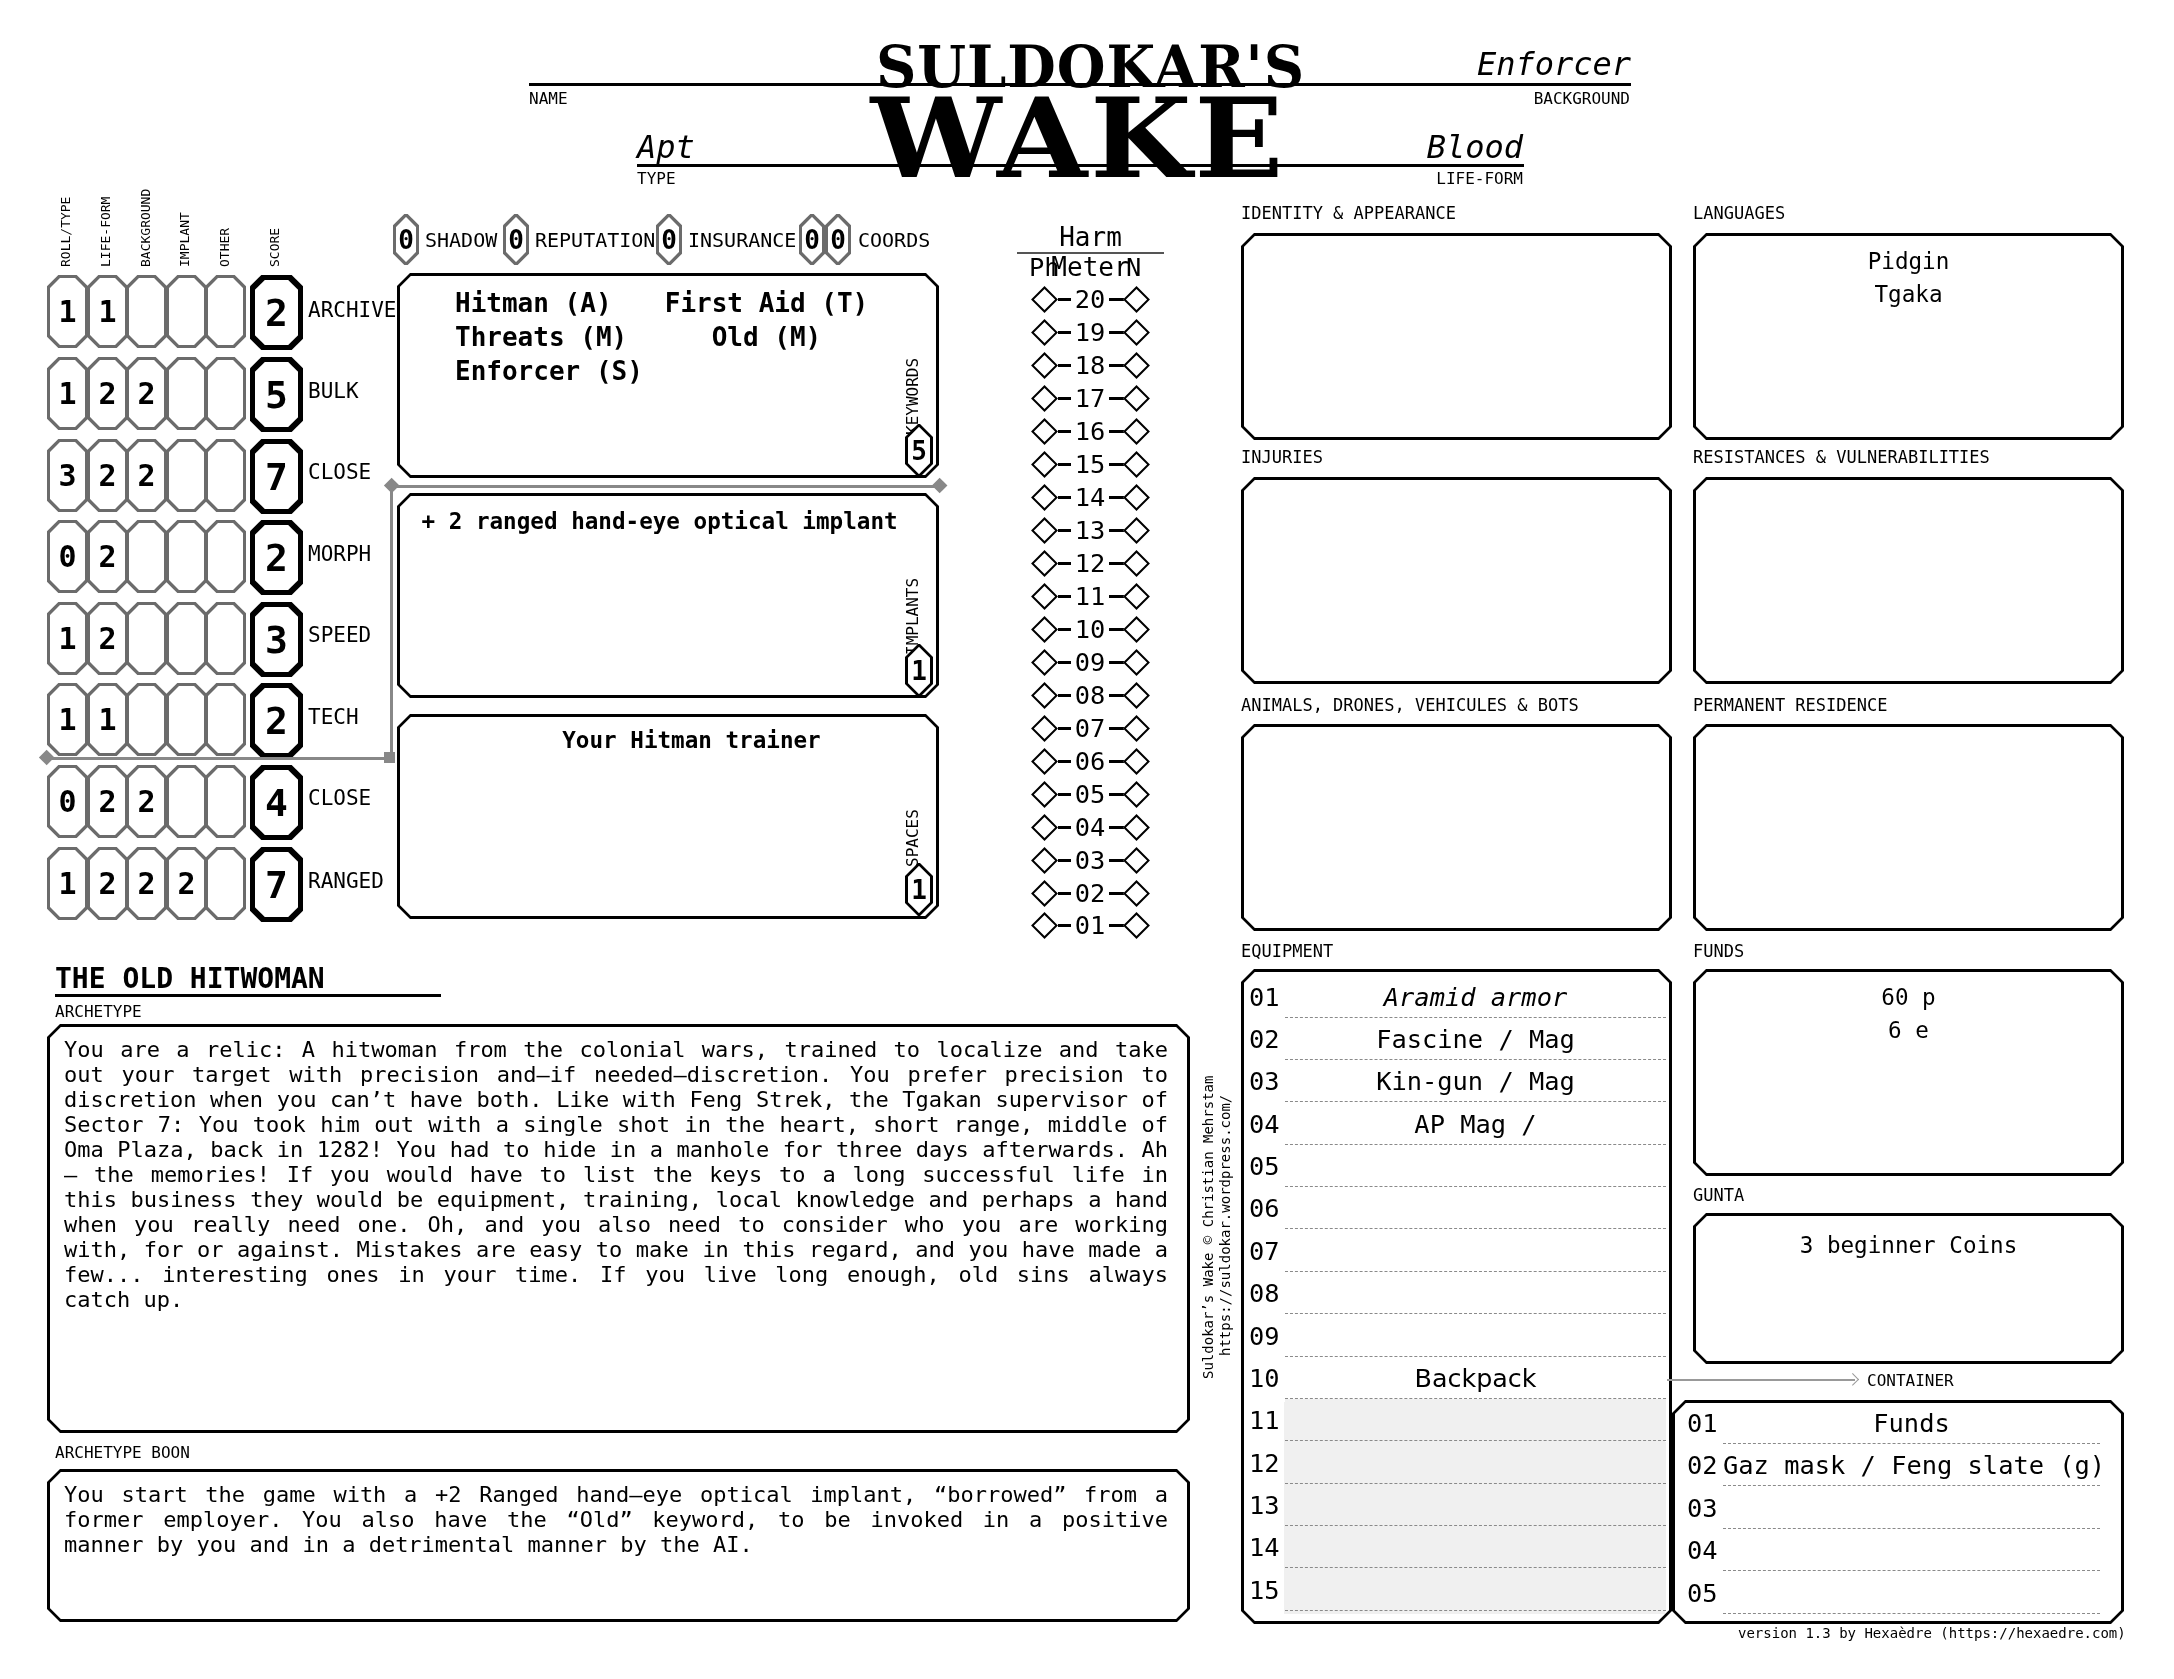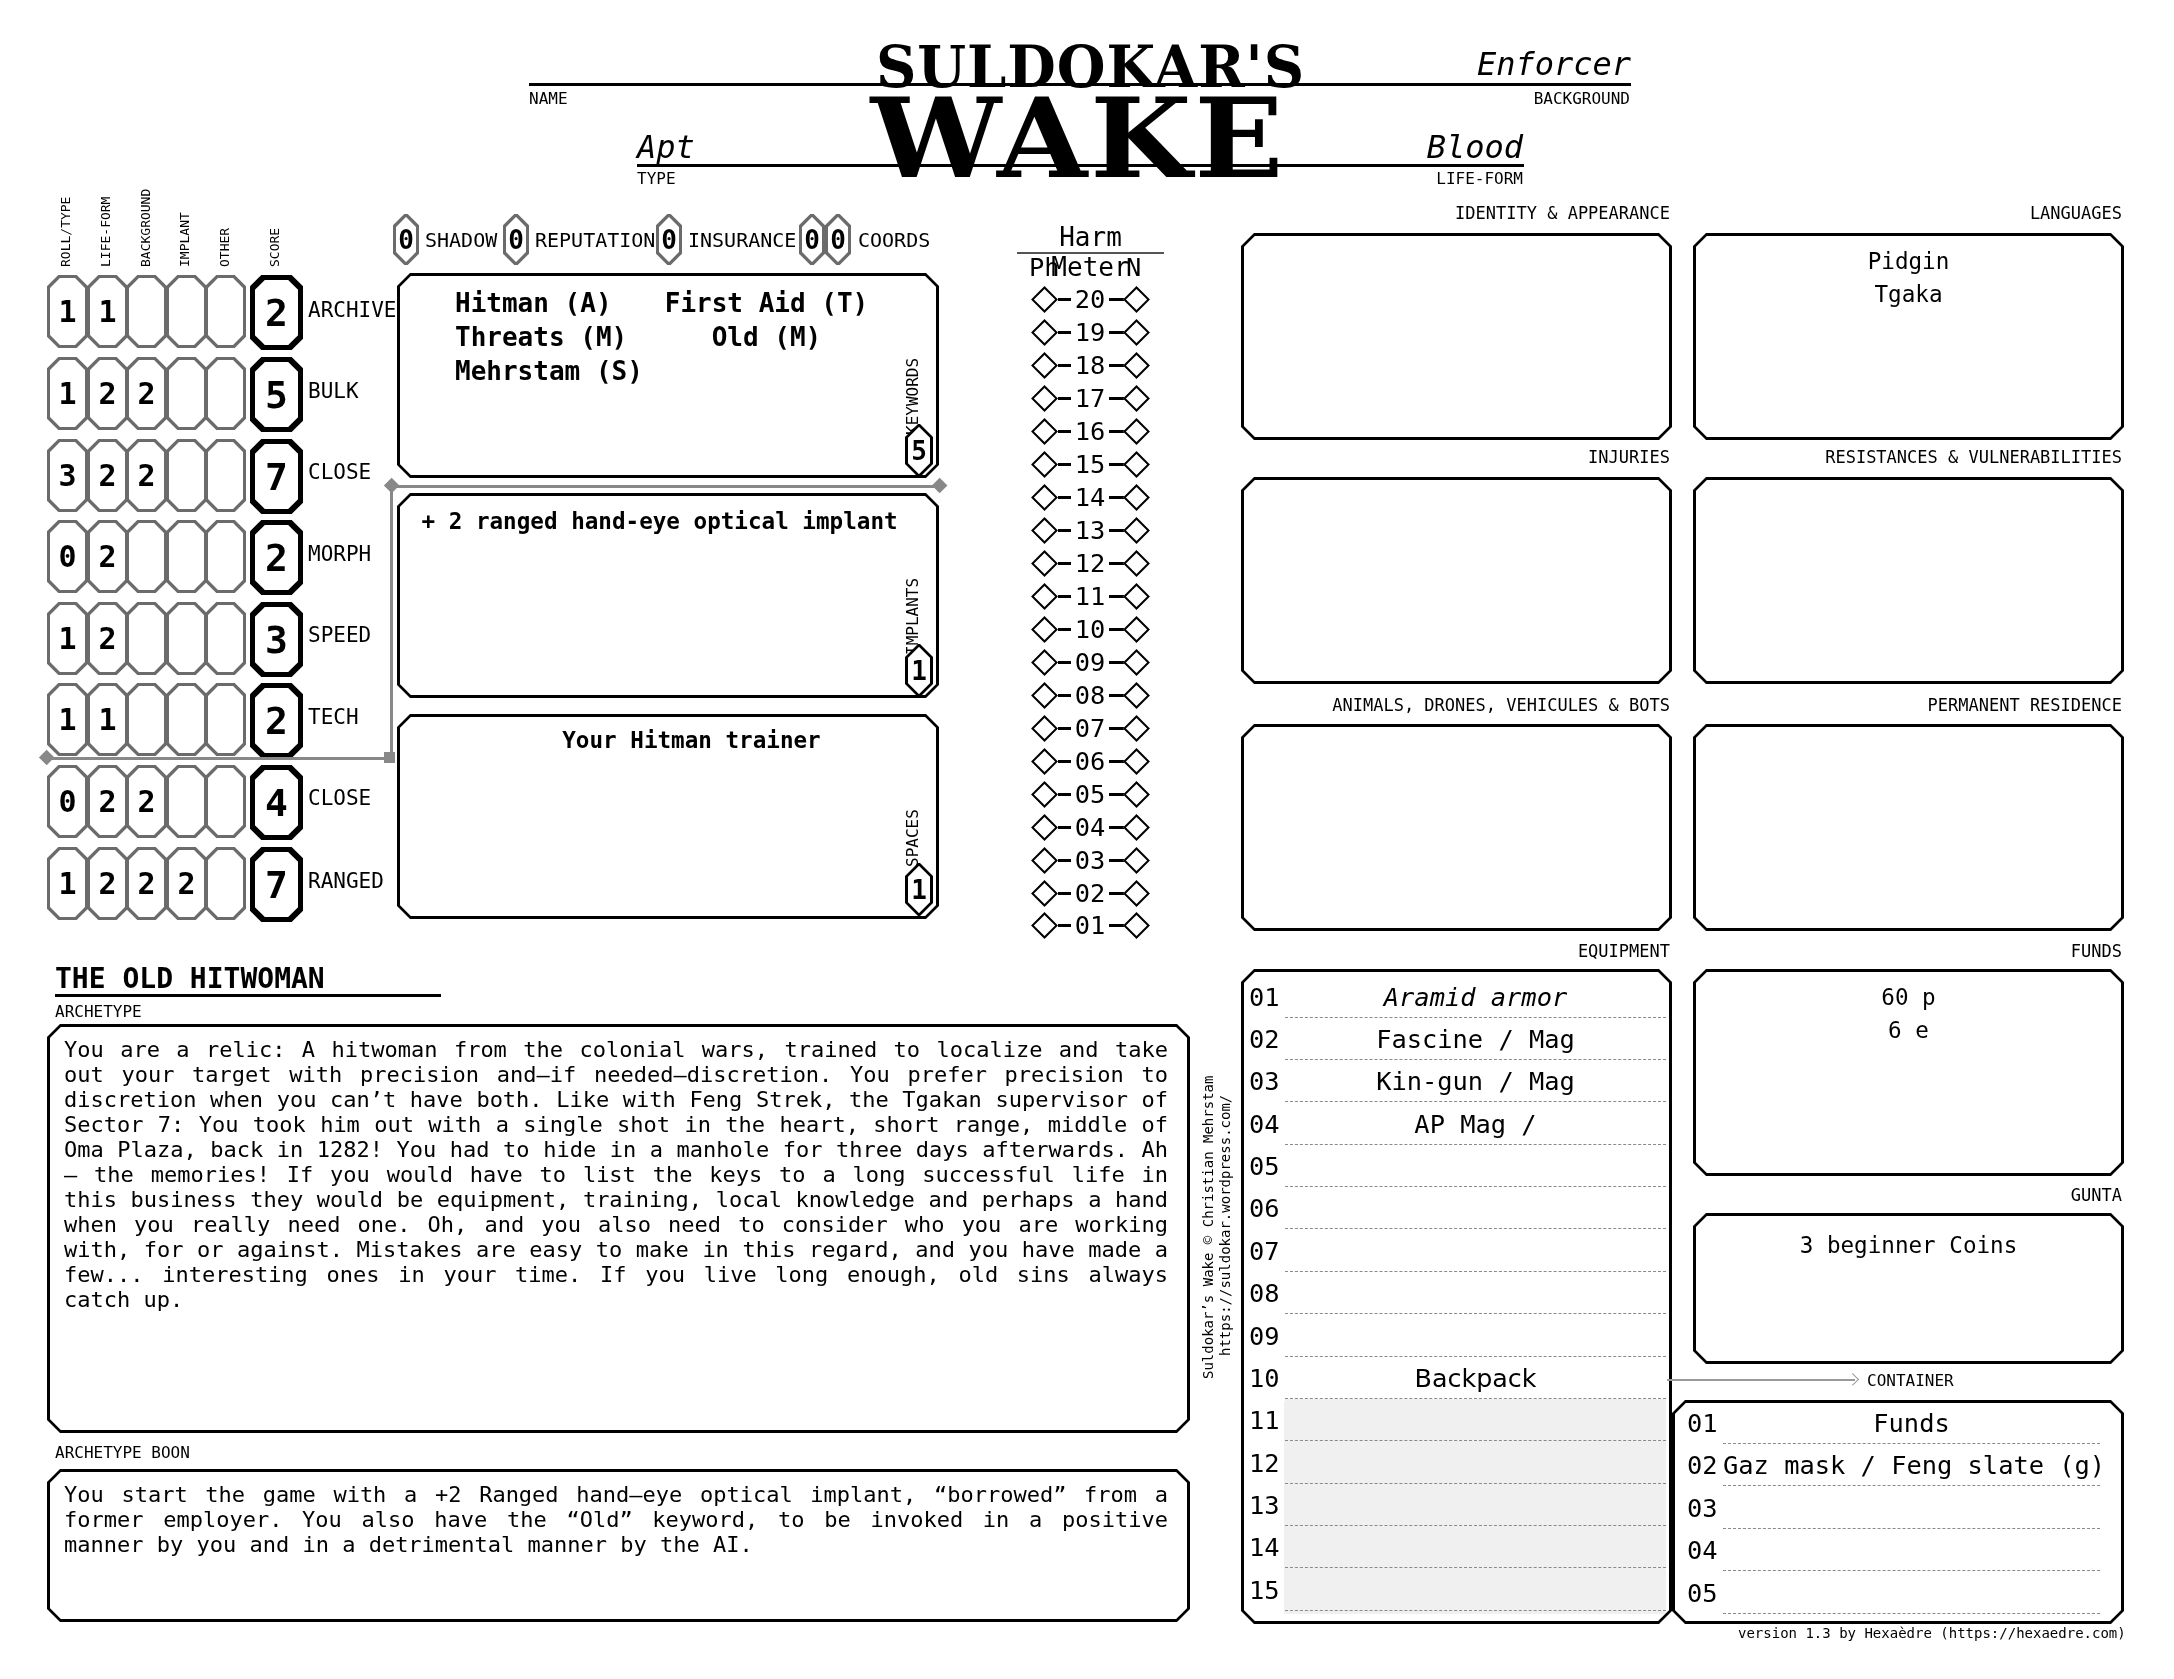--- a/index.html
+++ b/index.html
@@ -37,21 +37,21 @@
   .kw-text { font-size: 26px; font-weight: bold; font-family: "DejaVu Sans Mono", monospace; white-space: pre; }
   .vert-label { position: absolute; font-size: 16px; transform-origin: left bottom; transform: rotate(-90deg); white-space: nowrap; }
   .badge-val { font-size: 26px; font-weight: bold; }
 
   .harm-title { font-size: 26px; font-family: "DejaVu Sans Mono", monospace; }
   .harm-row { position: absolute; left: 1030px; width: 122px; height: 28px; }
   .diamond { position: absolute; width: 19px; height: 19px; border: 2.8px solid #000; transform: rotate(45deg); background: #fff; }
   .harm-line { position: absolute; height: 2.8px; background: #000; top: 13px; }
   .harm-num { position: absolute; left: 41px; width: 38px; text-align: center; font-size: 25.4px; line-height: 28px; background: #fff; }
 
-  .sec-title { position: absolute; font-size: 17px; text-align: right; font-family: "DejaVu Sans Mono", monospace; }
+  .sec-title { position: absolute; font-size: 17px; text-align: left; font-family: "DejaVu Sans Mono", monospace; }
   .box-text { position: absolute; left: 0; right: 0; text-align: center; font-size: 22.6px; line-height: 34px; }
 
   .archetype-title { font-size: 28px; font-weight: bold; }
   .para { font-size: 22px; line-height: 25px; text-align: justify; font-family: "DejaVu Sans Mono", monospace; }
 
   .equip-row { position: absolute; height: 42px; }
   .equip-num { position: absolute; left: 0; font-size: 25.4px; line-height: 42px; }
   .equip-line { position: absolute; border-bottom: 1.9px dashed #8a8a8a; height: 42px; }
   .equip-text { position: absolute; text-align: center; font-size: 25.4px; line-height: 42px; white-space: nowrap; }
   .shade { background: #f0f0f0; }
@@ -517,21 +517,21 @@
     </div>
   <div class="abs counter-label" style="left:858px;top:228px;">COORDS</div>
 </div>
 
 <div class="oct panel" style="left:397px;top:273px;width:542px;height:205px;">
   <div class="outer"></div>
     <div class="inner"></div>
   <div class="abs" style="left:58px;top:13px;">
     <div class="kw-text" style="line-height:34px;">Hitman (A)</div>
     <div class="kw-text" style="line-height:34px;">Threats (M)</div>
-    <div class="kw-text" style="line-height:34px;">Mehrstam (S)</div>
+    <div class="kw-text" style="line-height:34px;">Enforcer (S)</div>
   </div>
   <div class="abs" style="left:261px;top:13px;width:217px;text-align:center;">
     <div class="kw-text" style="line-height:34px;">First Aid (T)</div>
     <div class="kw-text" style="line-height:34px;">Old (M)</div>
   </div>
   <div class="vert-label" style="left:525px;top:143px;">KEYWORDS</div>
   <div class="oct thin" style="left:508px;top:151px;width:28px;height:53px;">
       <div class="outer"></div>
       <div class="inner"></div>
       <div class="content">

